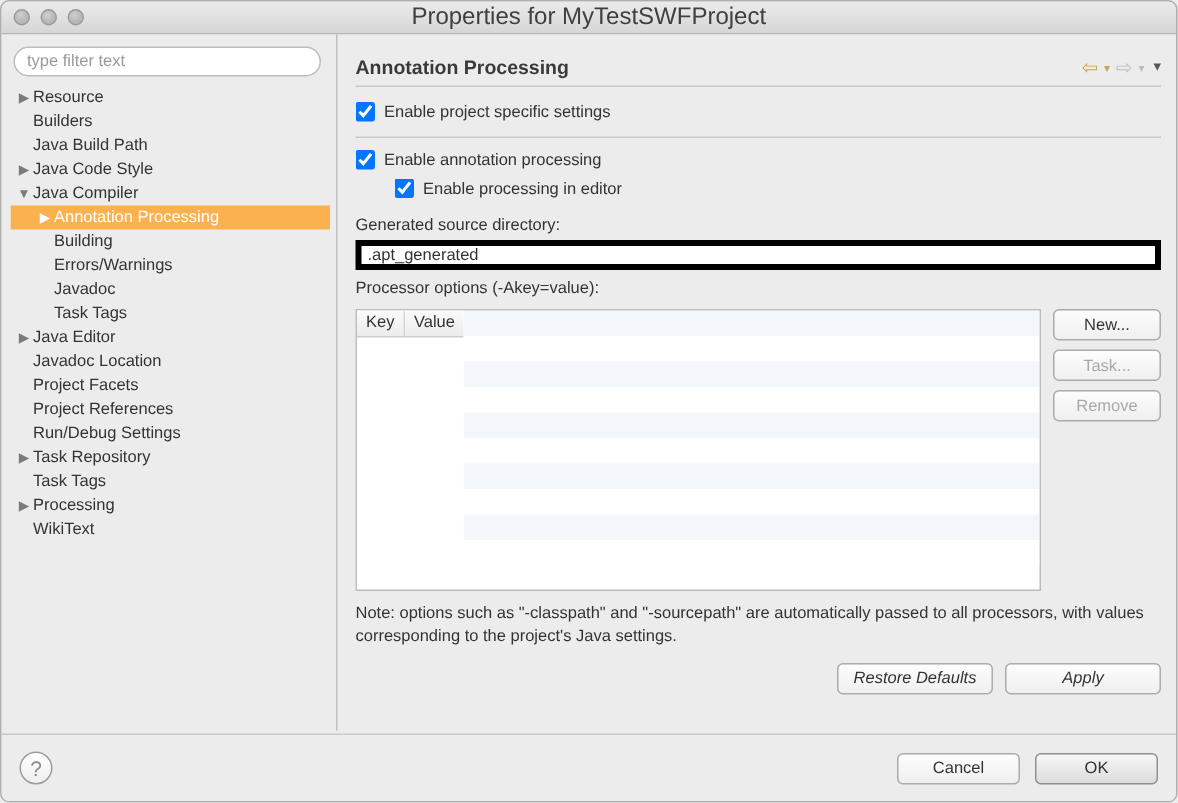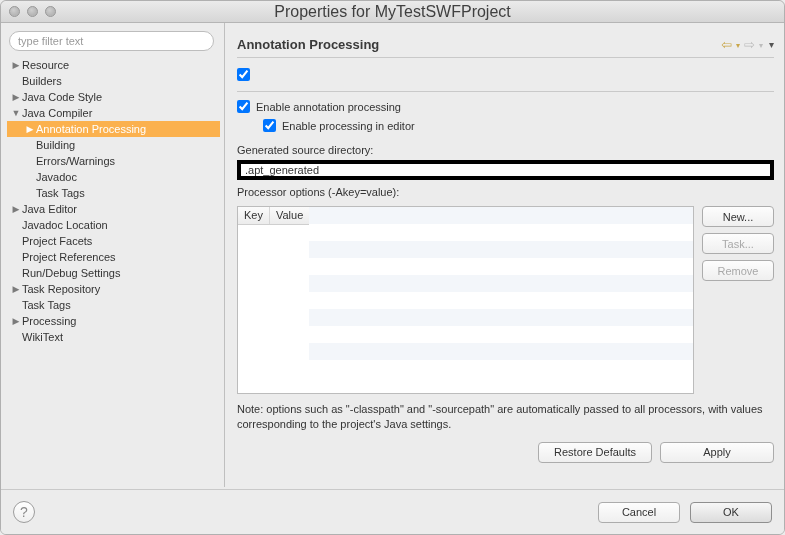--- a/index.html
+++ b/index.html
@@ -42,21 +42,21 @@
 .tbody { flex: 1; overflow: auto; }
 .trow { height: 17px; display: flex; }
 .trow:nth-child(odd) { background: #f3f6fa; }
 .trow:nth-child(even) { background: #fff; }
 .side-btns { width: 72px; display: flex; flex-direction: column; gap: 6px; }
 .btn { height: 21px; border: 1px solid #acacac; border-radius: 4px; background: linear-gradient(#fdfdfd,#efefef); color: #333; font-size: 11px; cursor: pointer; display: flex; align-items: center; justify-content: center; padding: 0 10px; }
 .btn.dis { color: #a9a9a9; cursor: default; }
 .btn.ok { border-color: #8f8f8f; background: linear-gradient(#f7f7f7,#dcdcdc); }
 .note { font-size: 11px; color: #333; margin-top: 8px; line-height: 1.35; }
 .btnbar { display: flex; justify-content: flex-end; gap: 8px; margin-top: 10px; padding-bottom: 6px; }
-.btnbar .btn { width: 114px; }
+.btnbar .btn { width: 104px; font-style: italic; }
 .footer-sep { height: 1px; background: #c9c9c9; margin: 2px 0 0 0; }
 .footer { height: 44px; display: flex; align-items: center; padding: 0 12px; background: #ececec; }
 .help { width: 22px; height: 22px; border: 1.3px solid #9c9c9c; border-radius: 50%; color: #8a8a8a; display: flex; align-items: center; justify-content: center; font-size: 14px; cursor: pointer; background: linear-gradient(#fff,#efefef); }
 .footer .spacer { flex: 1; }
 .footer .btn { width: 82px; }
 </style>
 </head>
 <body>
 
 <div class="titlebar">
@@ -74,20 +74,24 @@
       <input type="text" placeholder="type filter text" style="">
     </div>
     <div class="tree" id="tree">
         <div class="tree-item lv0">
           <span class="tw">▶</span>
           <span>Resource</span>
         </div>
         <div class="tree-item lv0">
           <span class="tw"></span>
           <span>Builders</span>
+        </div>
+        <div class="tree-item lv0">
+          <span class="tw"></span>
+          <span>Java Build Path</span>
         </div>
         <div class="tree-item lv0">
           <span class="tw">▶</span>
           <span>Java Code Style</span>
         </div>
         <div class="tree-item lv0">
           <span class="tw">▼</span>
           <span>Java Compiler</span>
         </div>
         <div class="tree-item lv1 sel">
@@ -157,20 +161,21 @@
         <span class="arrow small">▾</span>
         <span class="arrow dis">⇨</span>
         <span class="arrow small dis">▾</span>
         <span class="menu-tri">▾</span>
       </div>
     </div>
     <div class="sep"></div>
 
     <div class="row">
       <input type="checkbox" class="chk" checked="" style="">
+      <span class="lbl">Enable project specific settings</span>
     </div>
     <div class="sep" style="margin:4px 0 8px 0;"></div>
 
     <div class="row">
       <input type="checkbox" class="chk" checked="" style="">
       <span class="lbl">Enable annotation processing</span>
     </div>
     <div class="row indent">
       <input type="checkbox" class="chk" checked="" style="">
       <span class="lbl">Enable processing in editor</span>

